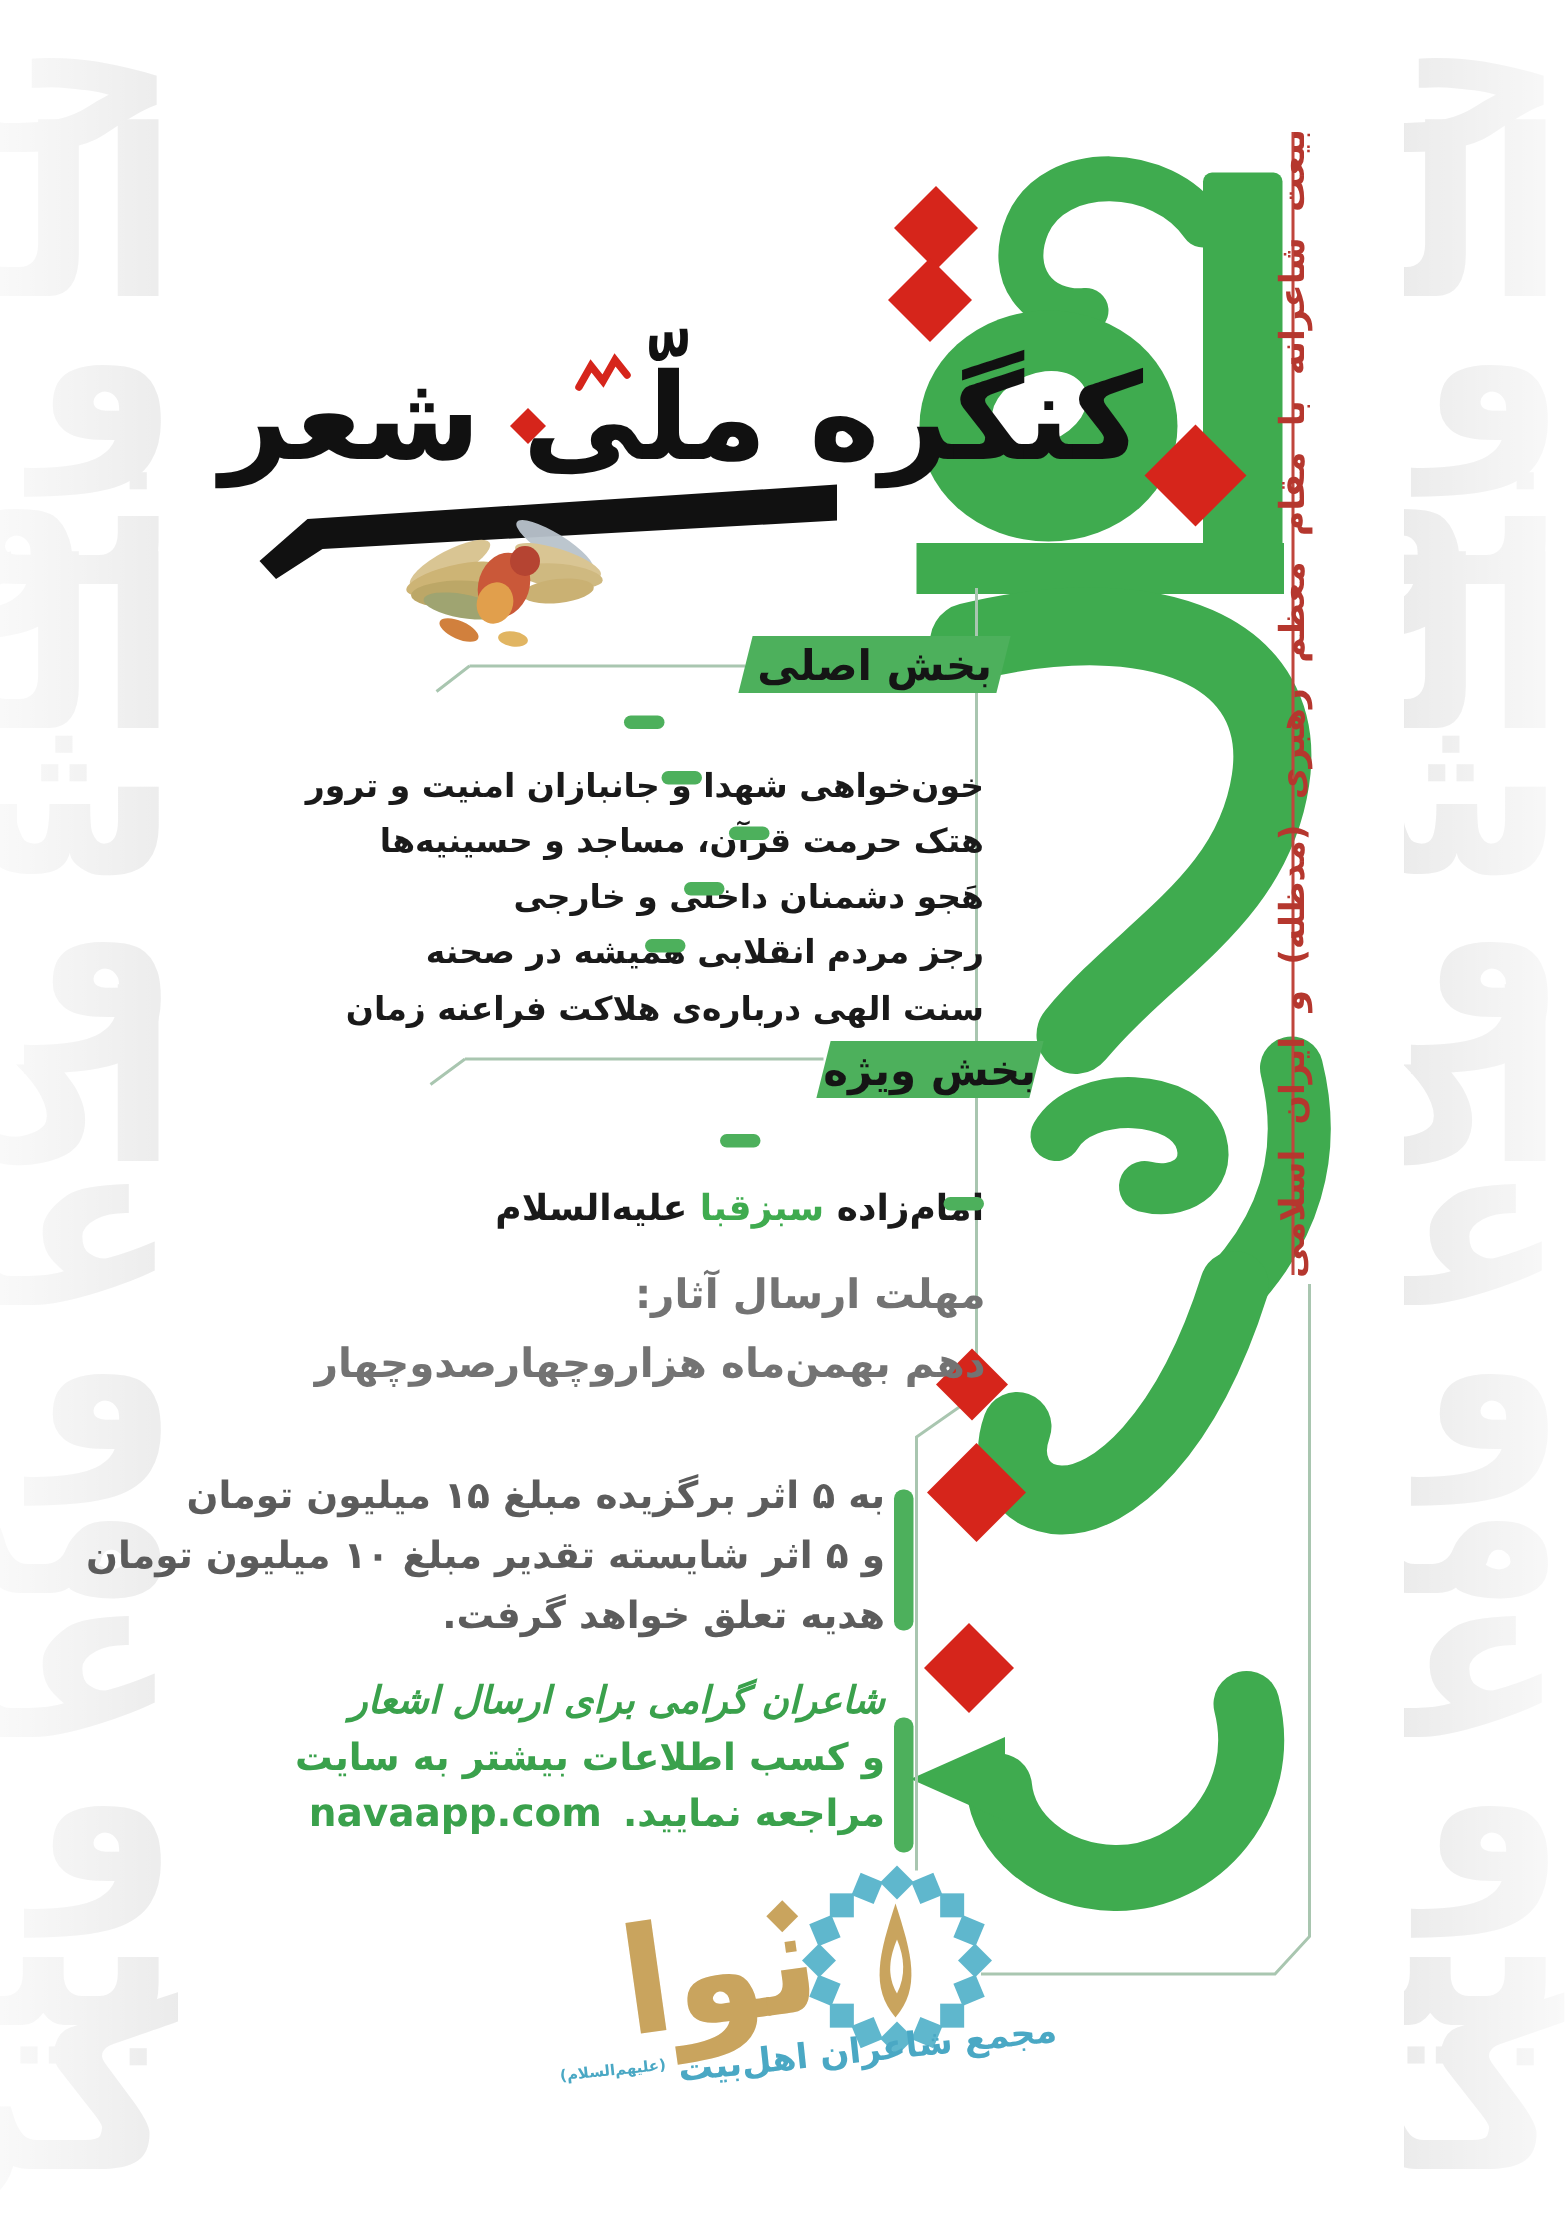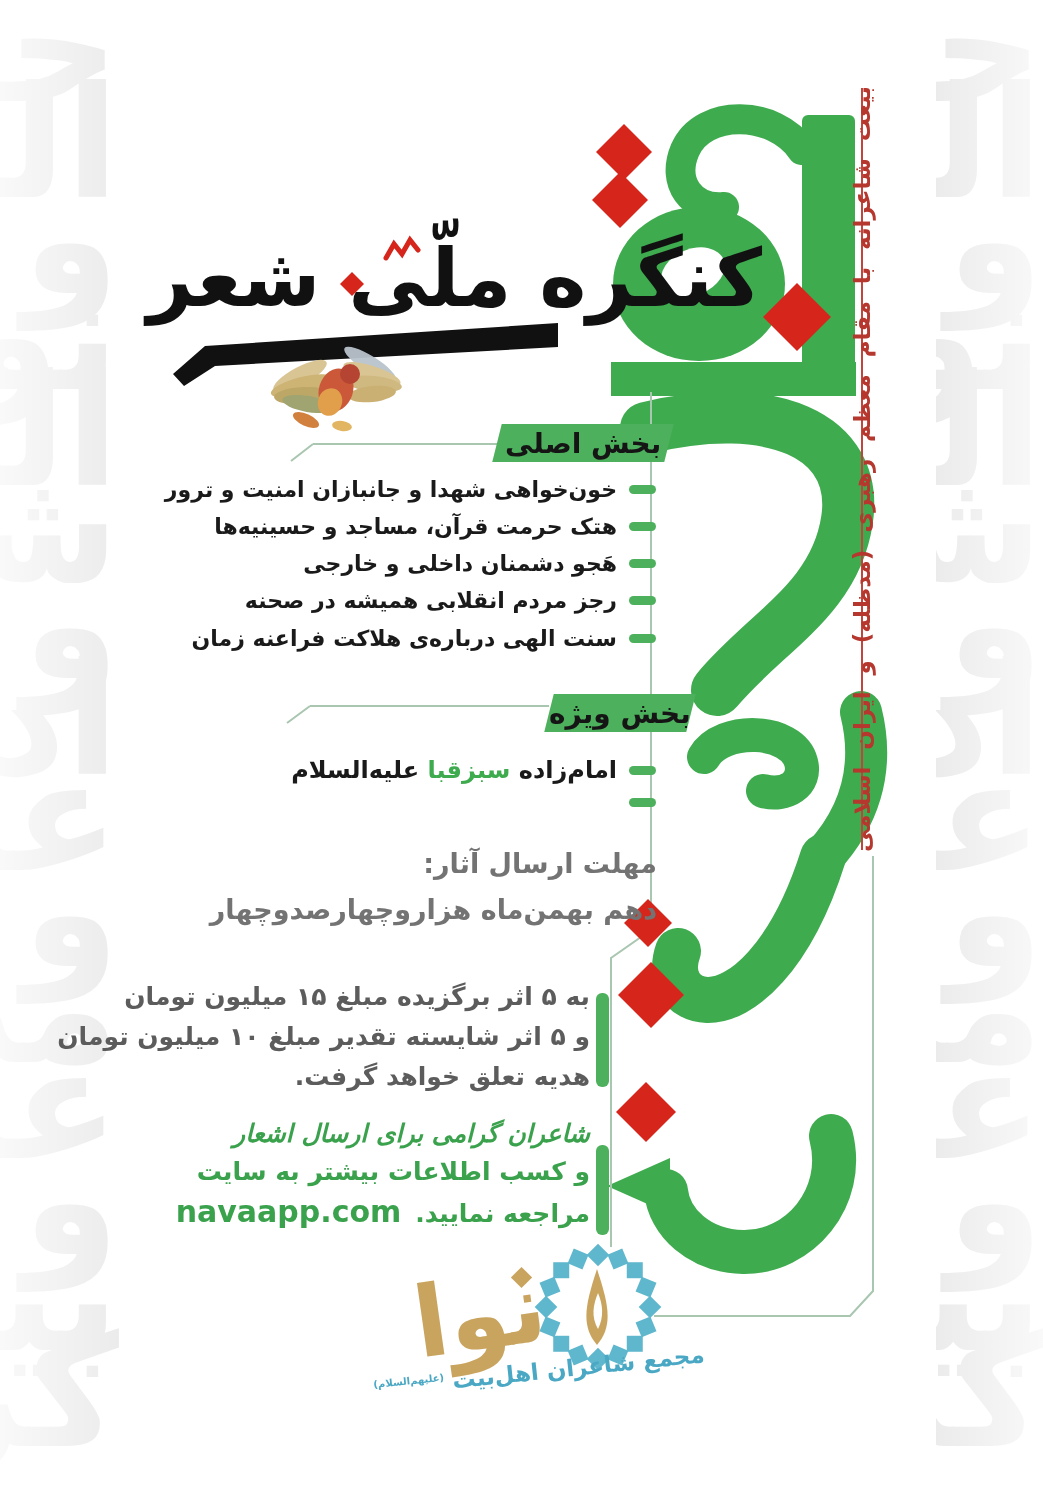--- a/index.html
+++ b/index.html
@@ -25,35 +25,35 @@
   .banner-text{position:absolute;left:0;right:0;top:4px;color:#b5372e;font-weight:bold;
                font-size:23px;text-align:justify;text-align-last:justify;white-space:nowrap;
                letter-spacing:0px;}
   
   .sec{position:absolute;height:38px;background:#4db05c;transform:skewX(-14deg);z-index:3;
        display:flex;align-items:center;justify-content:center;}
   .sec-main{left:497px;top:424px;width:172px;}
   .sec-special{left:549px;top:694px;width:142px;}
   .sec span{transform:skewX(14deg);color:#151515;font-weight:bold;font-size:28px;white-space:nowrap;}
   
-  .row{position:absolute;display:flex;flex-direction:row;align-items:center;gap:12px;z-index:3;}
+  .row{position:absolute;display:flex;flex-direction:column;align-items:center;gap:26px;z-index:3;}
   .dash{width:27px;height:9px;border-radius:5px;background:#4db05c;flex:0 0 auto;}
   .mtext{color:#1a1a1a;font-weight:bold;font-size:22px;white-space:nowrap;}
   .stext{color:#1a1a1a;font-weight:bold;font-size:24px;white-space:nowrap;}
   .hl{color:#3fab4f;}
   
   .dl{position:absolute;right:386px;color:#737373;font-weight:bold;font-size:27px;
       white-space:nowrap;z-index:3;}
   
   .prize{position:absolute;right:453px;color:#5c5c5c;font-weight:bold;font-size:25px;
          white-space:nowrap;z-index:3;}
   .cta{position:absolute;right:453px;color:#3aa14c;font-weight:bold;font-size:25px;
        white-space:nowrap;z-index:3;}
   .cta3{display:flex;flex-direction:row;gap:14px;align-items:baseline;}
-  .url{font-size:30px;direction:ltr;unicode-bidi:embed;}
+  .url{font-size:26px;direction:ltr;unicode-bidi:embed;}
   
   .nava{position:absolute;left:414px;top:1258px;color:#c9a45e;font-weight:bold;font-size:98px;
         transform:rotate(-8deg);z-index:3;}
   .nava-dot{position:absolute;left:514px;top:1270px;width:15px;height:15px;background:#c9a45e;
             transform:rotate(45deg);z-index:3;}
   .ring{position:absolute;left:543px;top:1252px;width:110px;height:110px;z-index:3;}
   .ring .rd{position:absolute;left:47px;top:47px;width:16px;height:16px;background:#5fb7cd;}
   .flame{position:absolute;left:531px;top:1266px;z-index:4;}
   .majma{position:absolute;left:495px;top:1352px;width:210px;text-align:center;color:#4aa8c4;
          font-weight:bold;font-size:23px;transform:rotate(-6deg);z-index:3;white-space:nowrap;}

